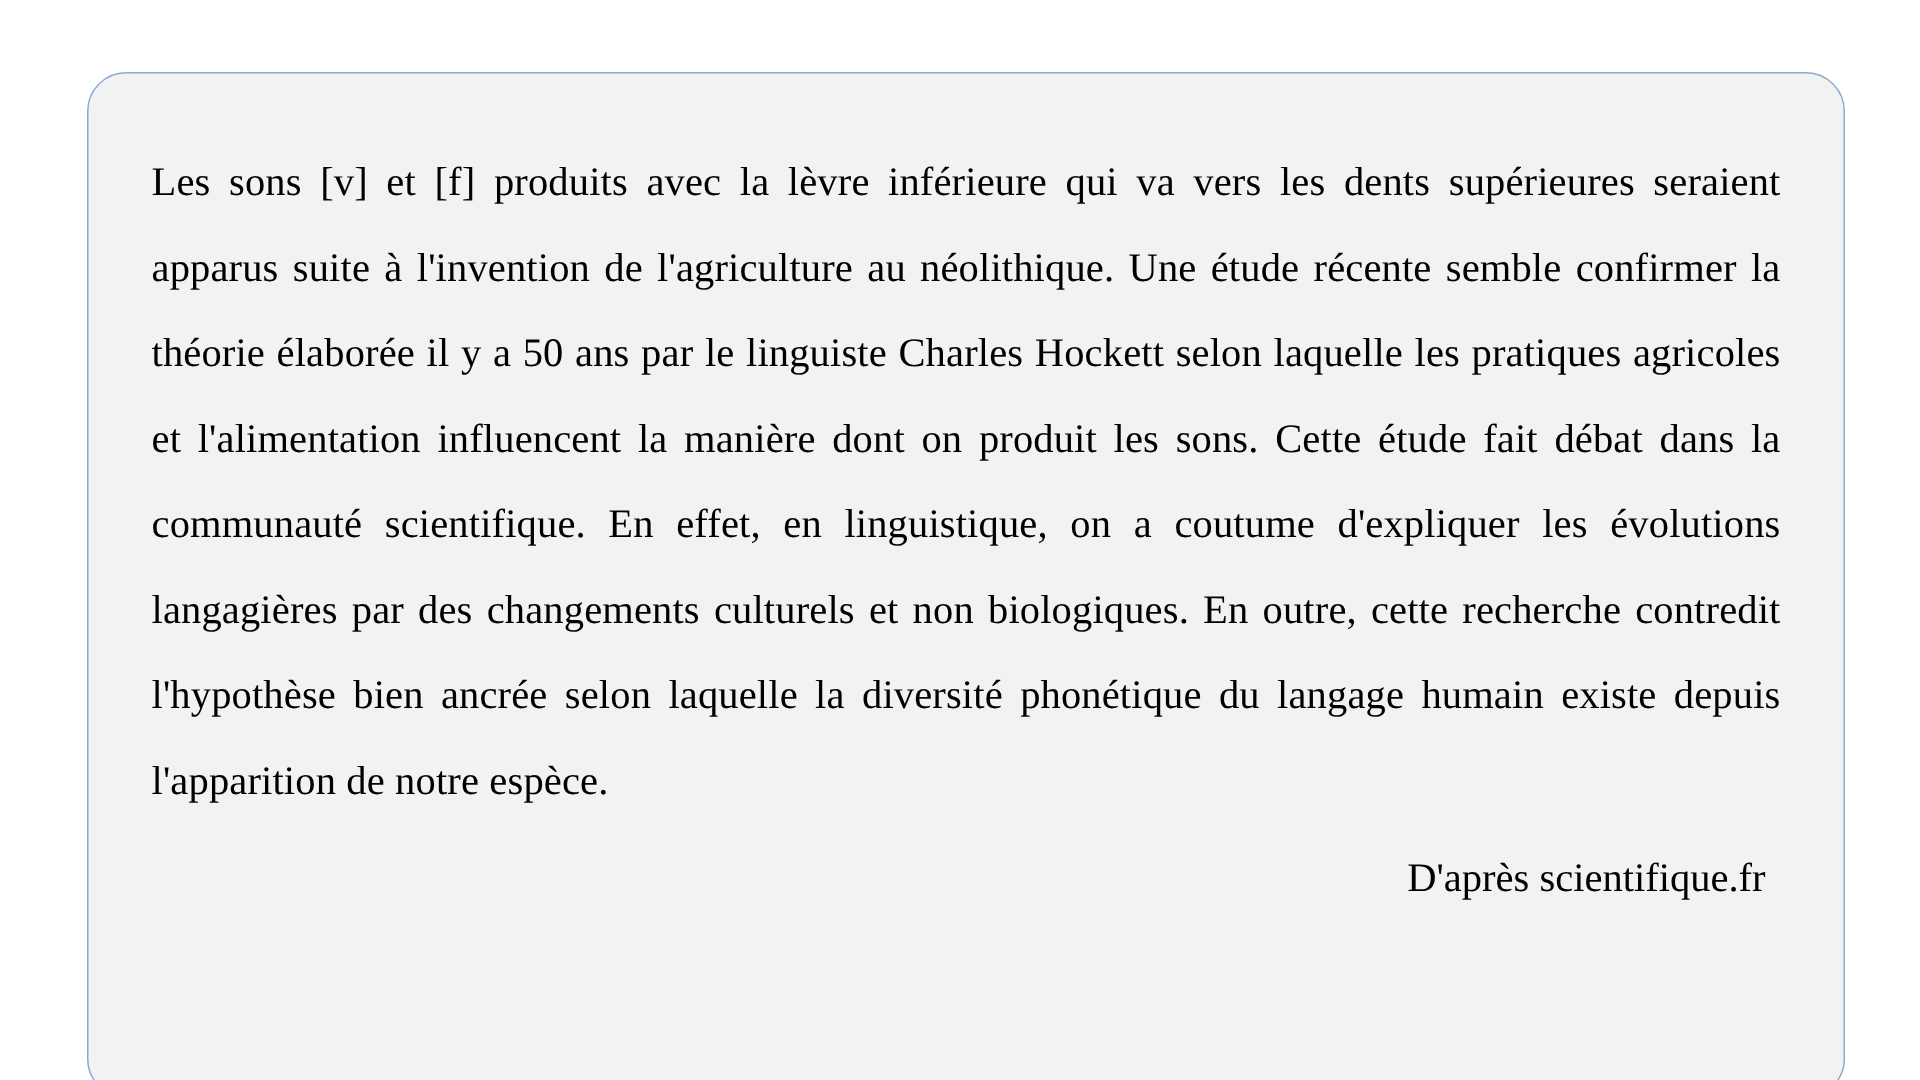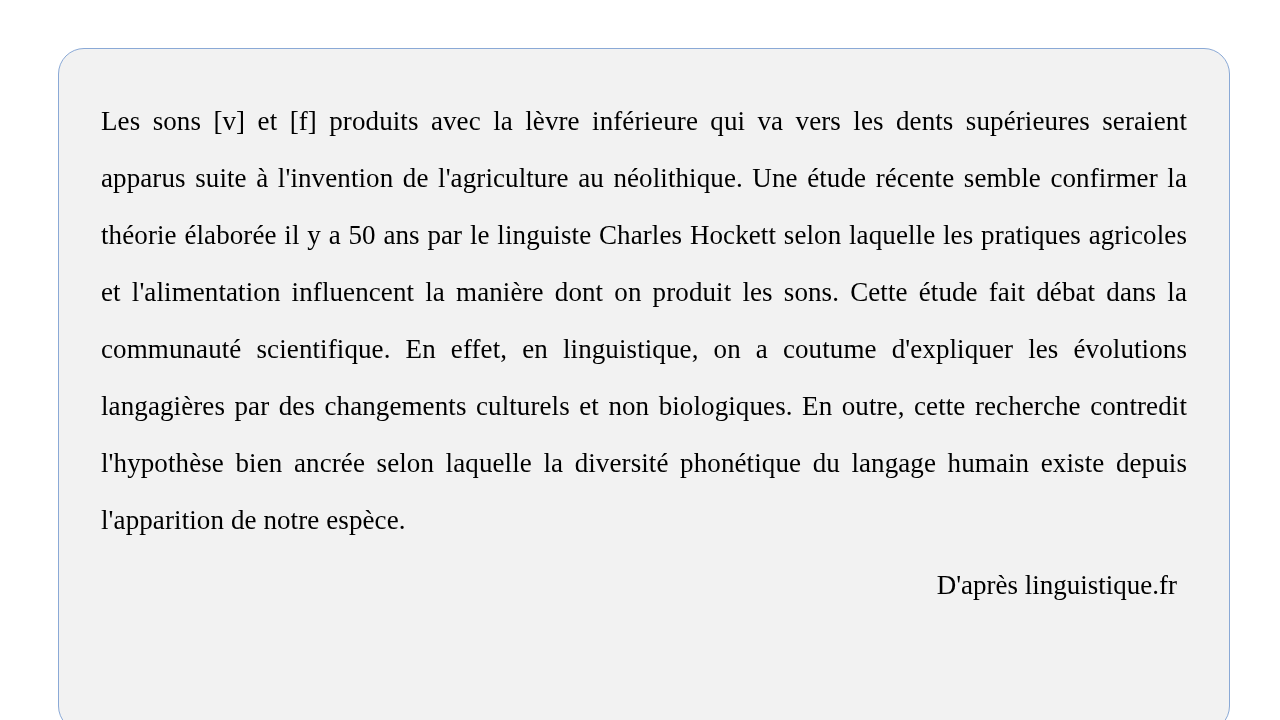--- a/index.html
+++ b/index.html
@@ -54,15 +54,15 @@
     text-align: right;
     margin: 16px 10px 0 0;
   }
 </style>
 </head>
 <body>
 
 <div class="page">
   <div class="text-card">
     <p class="body-text">Les sons [v] et [f] produits avec la lèvre inférieure qui va vers les dents supérieures seraient apparus suite à l'invention de l'agriculture au néolithique. Une étude récente semble confirmer la théorie élaborée il y a 50 ans par le linguiste Charles Hockett selon laquelle les pratiques agricoles et l'alimentation influencent la manière dont on produit les sons. Cette étude fait débat dans la communauté scientifique. En effet, en linguistique, on a coutume d'expliquer les évolutions langagières par des changements culturels et non biologiques. En outre, cette recherche contredit l'hypothèse bien ancrée selon laquelle la diversité phonétique du langage humain existe depuis l'apparition de notre espèce.</p>
-    <div class="attribution">D'après linguistique.fr</div>
+    <div class="attribution">D'après scientifique.fr</div>
   </div>
 </div>
 
 </body></html>

